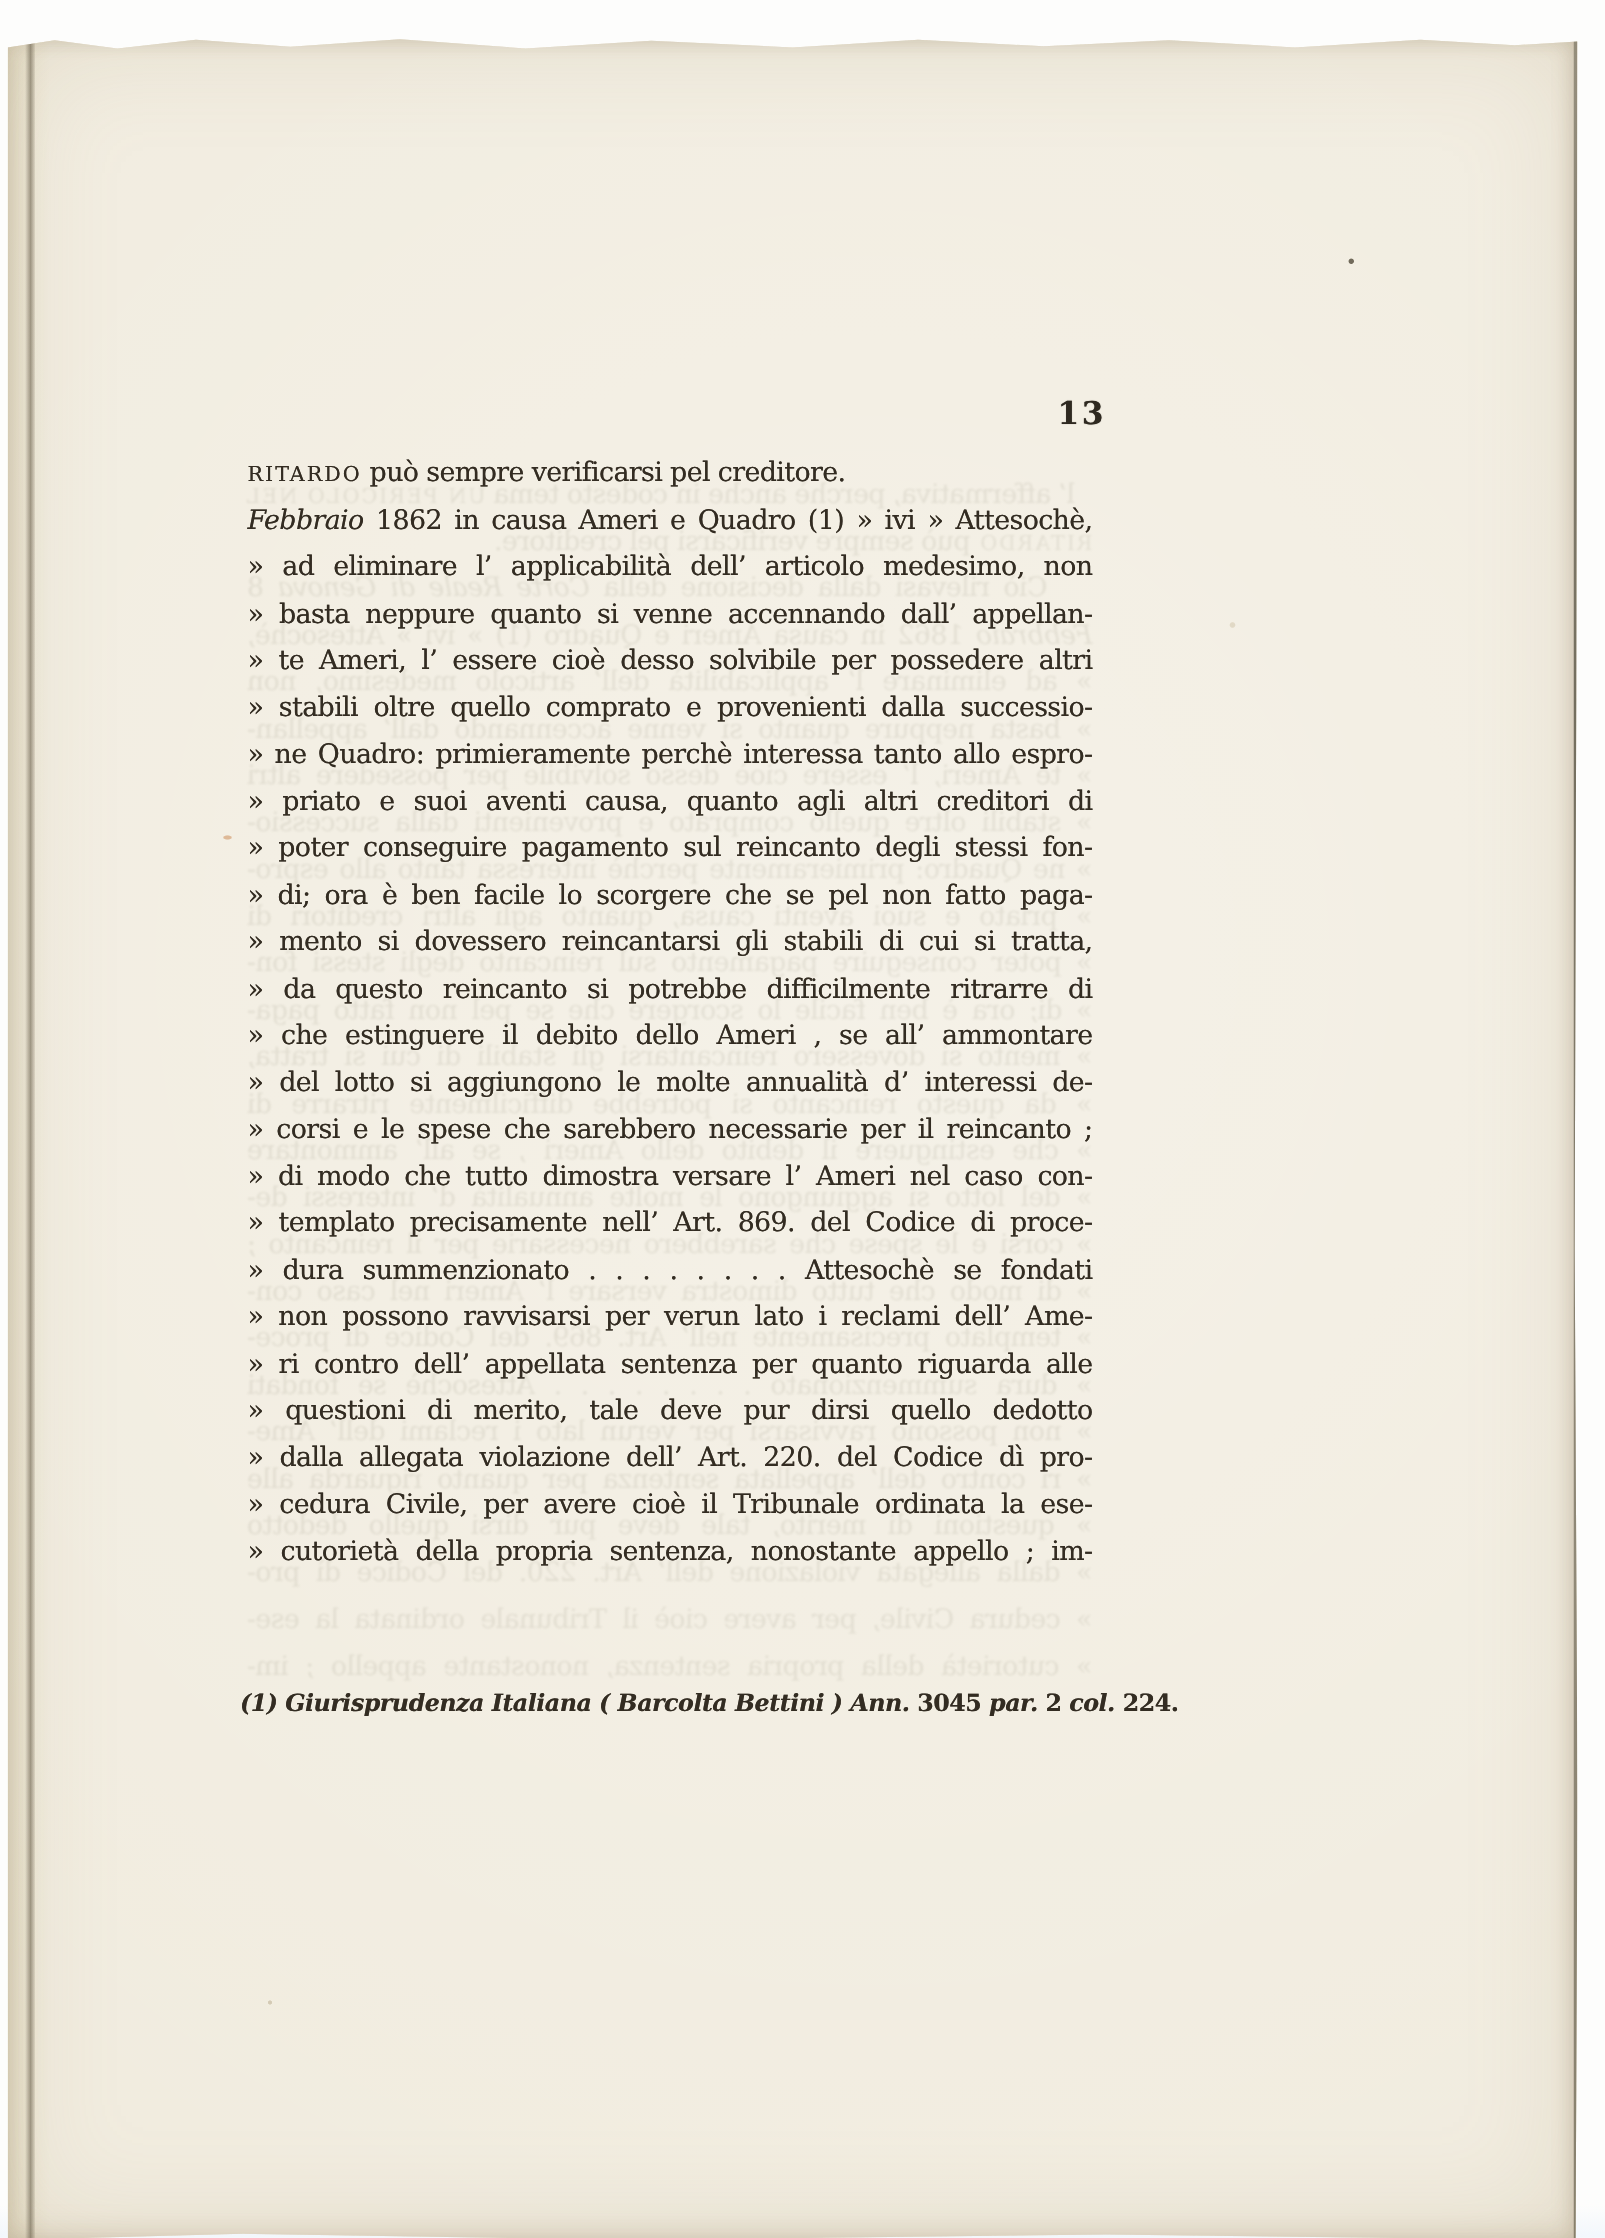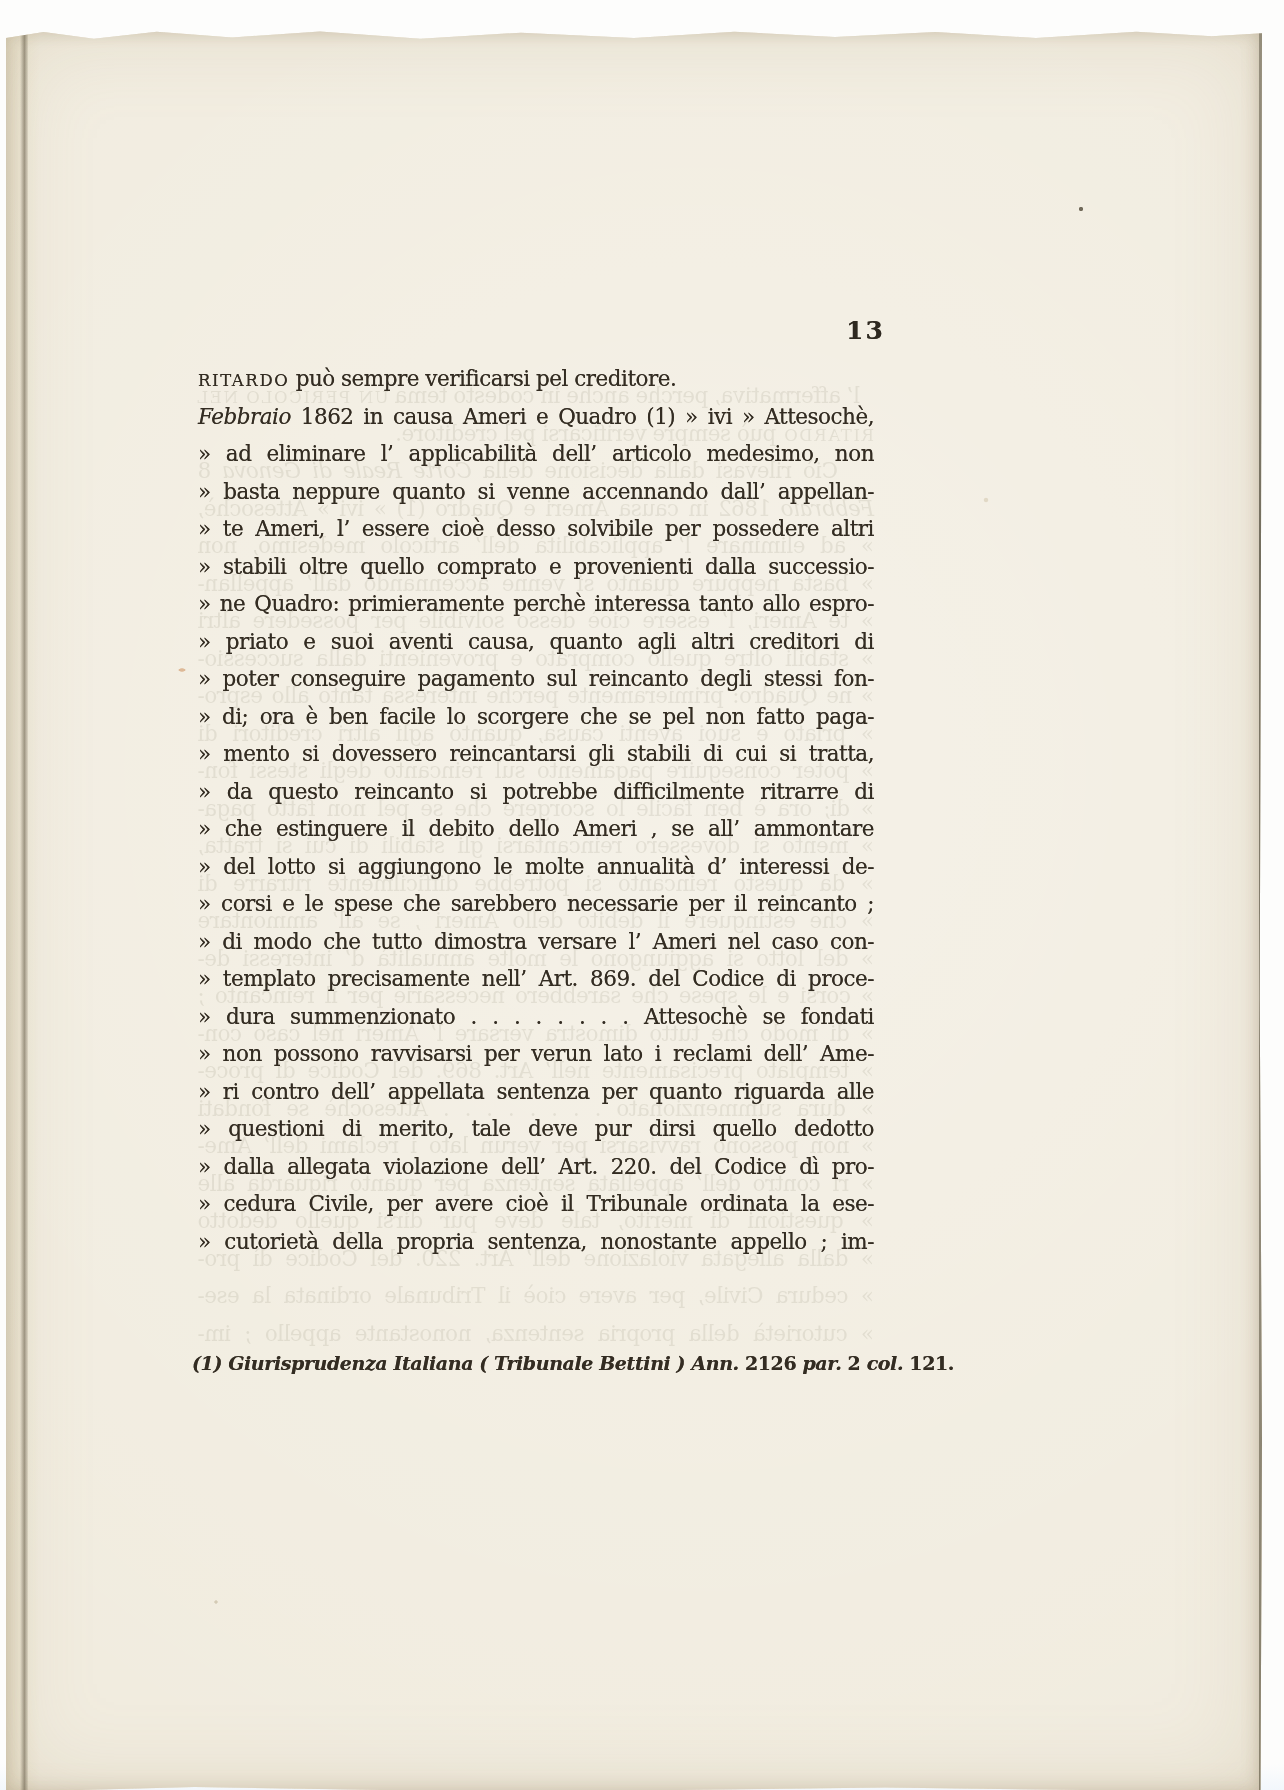--- a/index.html
+++ b/index.html
@@ -151,16 +151,16 @@
         <div class="line"><span>» dura summenzionato . . . . . . . . Attesochè se fondati</span></div>
         <div class="line"><span>» non possono ravvisarsi per verun lato i reclami dell’ Ame-</span></div>
         <div class="line"><span>» ri contro dell’ appellata sentenza per quanto riguarda alle</span></div>
         <div class="line"><span>» questioni di merito, tale deve pur dirsi quello dedotto</span></div>
         <div class="line"><span>» dalla allegata violazione dell’ Art. 220. del Codice dì pro-</span></div>
         <div class="line"><span>» cedura Civile, per avere cioè il Tribunale ordinata la ese-</span></div>
         <div class="line"><span>» cutorietà della propria sentenza, nonostante appello ; im-</span></div>
       </div>
 
     <div class="footnote" id="footnote">
-        <div class="fline"><span class="fi">(1) </span><span class="fi">Giurisprudenza Italiana ( Tribunale Bettini ) Ann.</span><span class="fb"> 2126 </span><span class="fi">par.</span><span class="fb"> 2 </span><span class="fi">col.</span><span class="fb"> 121.</span></div>
+        <div class="fline"><span class="fi">(1) </span><span class="fi">Giurisprudenza Italiana ( Barcolta Bettini ) Ann.</span><span class="fb"> 3045 </span><span class="fi">par.</span><span class="fb"> 2 </span><span class="fi">col.</span><span class="fb"> 224.</span></div>
       </div>
   </div>
 </div>
 
 </body></html>

